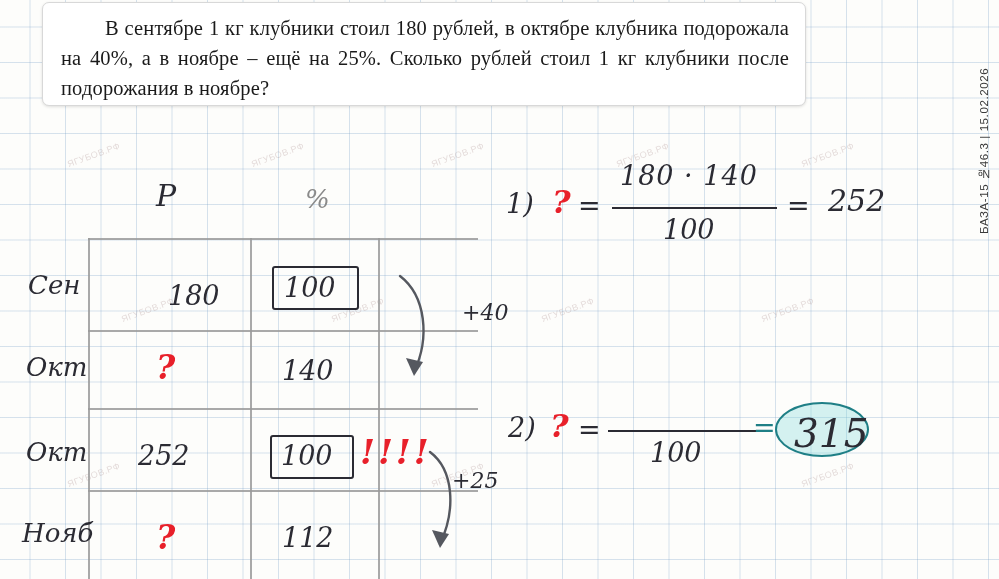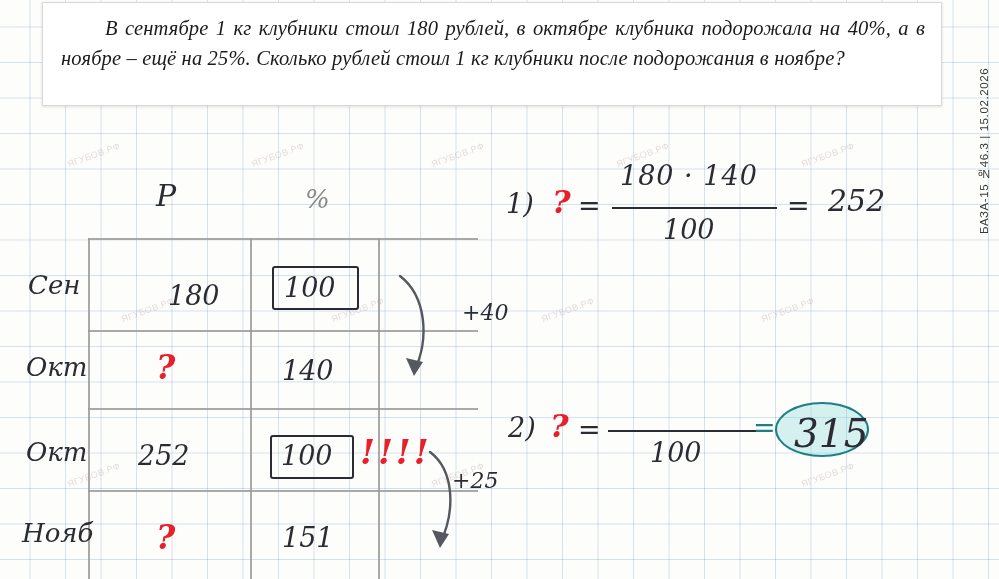--- a/index.html
+++ b/index.html
@@ -24,29 +24,28 @@
     background-size: 35.5px 35.5px;
     background-position: -6px -9px;
     overflow: hidden;
   }
 
   
   #problem-card {
     position: absolute;
     left: 42px;
     top: 2px;
-    width: 900px;
+    width: 764px;
     height: 104px;
     background: #ffffff;
     border: 1px solid #d8d8d8;
-    border-radius: 0;
+    border-radius: 7px;
     box-shadow: 0 1px 3px rgba(0,0,0,0.12);
     box-sizing: border-box;
     padding: 10px 16px 8px 18px;
-    font-style: italic;
   }
   #problem-text {
     font-family: "Liberation Serif", serif;
     font-size: 20.5px;
     line-height: 30px;
     color: #1a1a1a;
     text-align: justify;
     text-indent: 44px;
     letter-spacing: 0.15px;
   }
@@ -173,21 +172,21 @@
   <div class="hw" style="left:282px; top:355px; font-size:27px;">140</div>
 
   <div class="hw" style="left:26px;  top:437px; font-size:26px;">Окт</div>
   <div class="hw" style="left:138px; top:440px; font-size:27px;">252</div>
   <div class="boxnum" style="left:270px; top:435px; width:80px; height:40px;"></div>
   <div class="hw" style="left:281px; top:440px; font-size:27px;">100</div>
   <div class="hw red" style="left:360px; top:432px; font-size:34px; font-weight:bold; letter-spacing:3px;">!!!!</div>
 
   <div class="hw" style="left:22px;  top:518px; font-size:26px;text-align:right;">Нояб</div>
   <div class="hw red" style="left:156px; top:518px; font-size:33px; font-weight:bold;">?</div>
-  <div class="hw" style="left:282px; top:522px; font-size:27px;">151</div>
+  <div class="hw" style="left:282px; top:522px; font-size:27px;">112</div>
 
   <svg class="arrow" style="left:392px; top:272px;" width="60" height="118" viewBox="0 0 60 118">
     <path d="M8 4 C 34 24, 38 66, 22 100" stroke="#55585f" stroke-width="2.4" fill="none" stroke-linecap="round"></path>
     <path d="M22 104 L 14 86 L 31 90 Z" fill="#55585f"></path>
   </svg>
   <div class="hw" style="left:462px; top:300px; font-size:22px;">+40</div>
 
   <svg class="arrow" style="left:420px; top:448px;" width="60" height="118" viewBox="0 0 60 118">
     <path d="M10 4 C 34 22, 36 62, 20 96" stroke="#55585f" stroke-width="2.4" fill="none" stroke-linecap="round"></path>
     <path d="M20 100 L 12 82 L 29 86 Z" fill="#55585f"></path>

